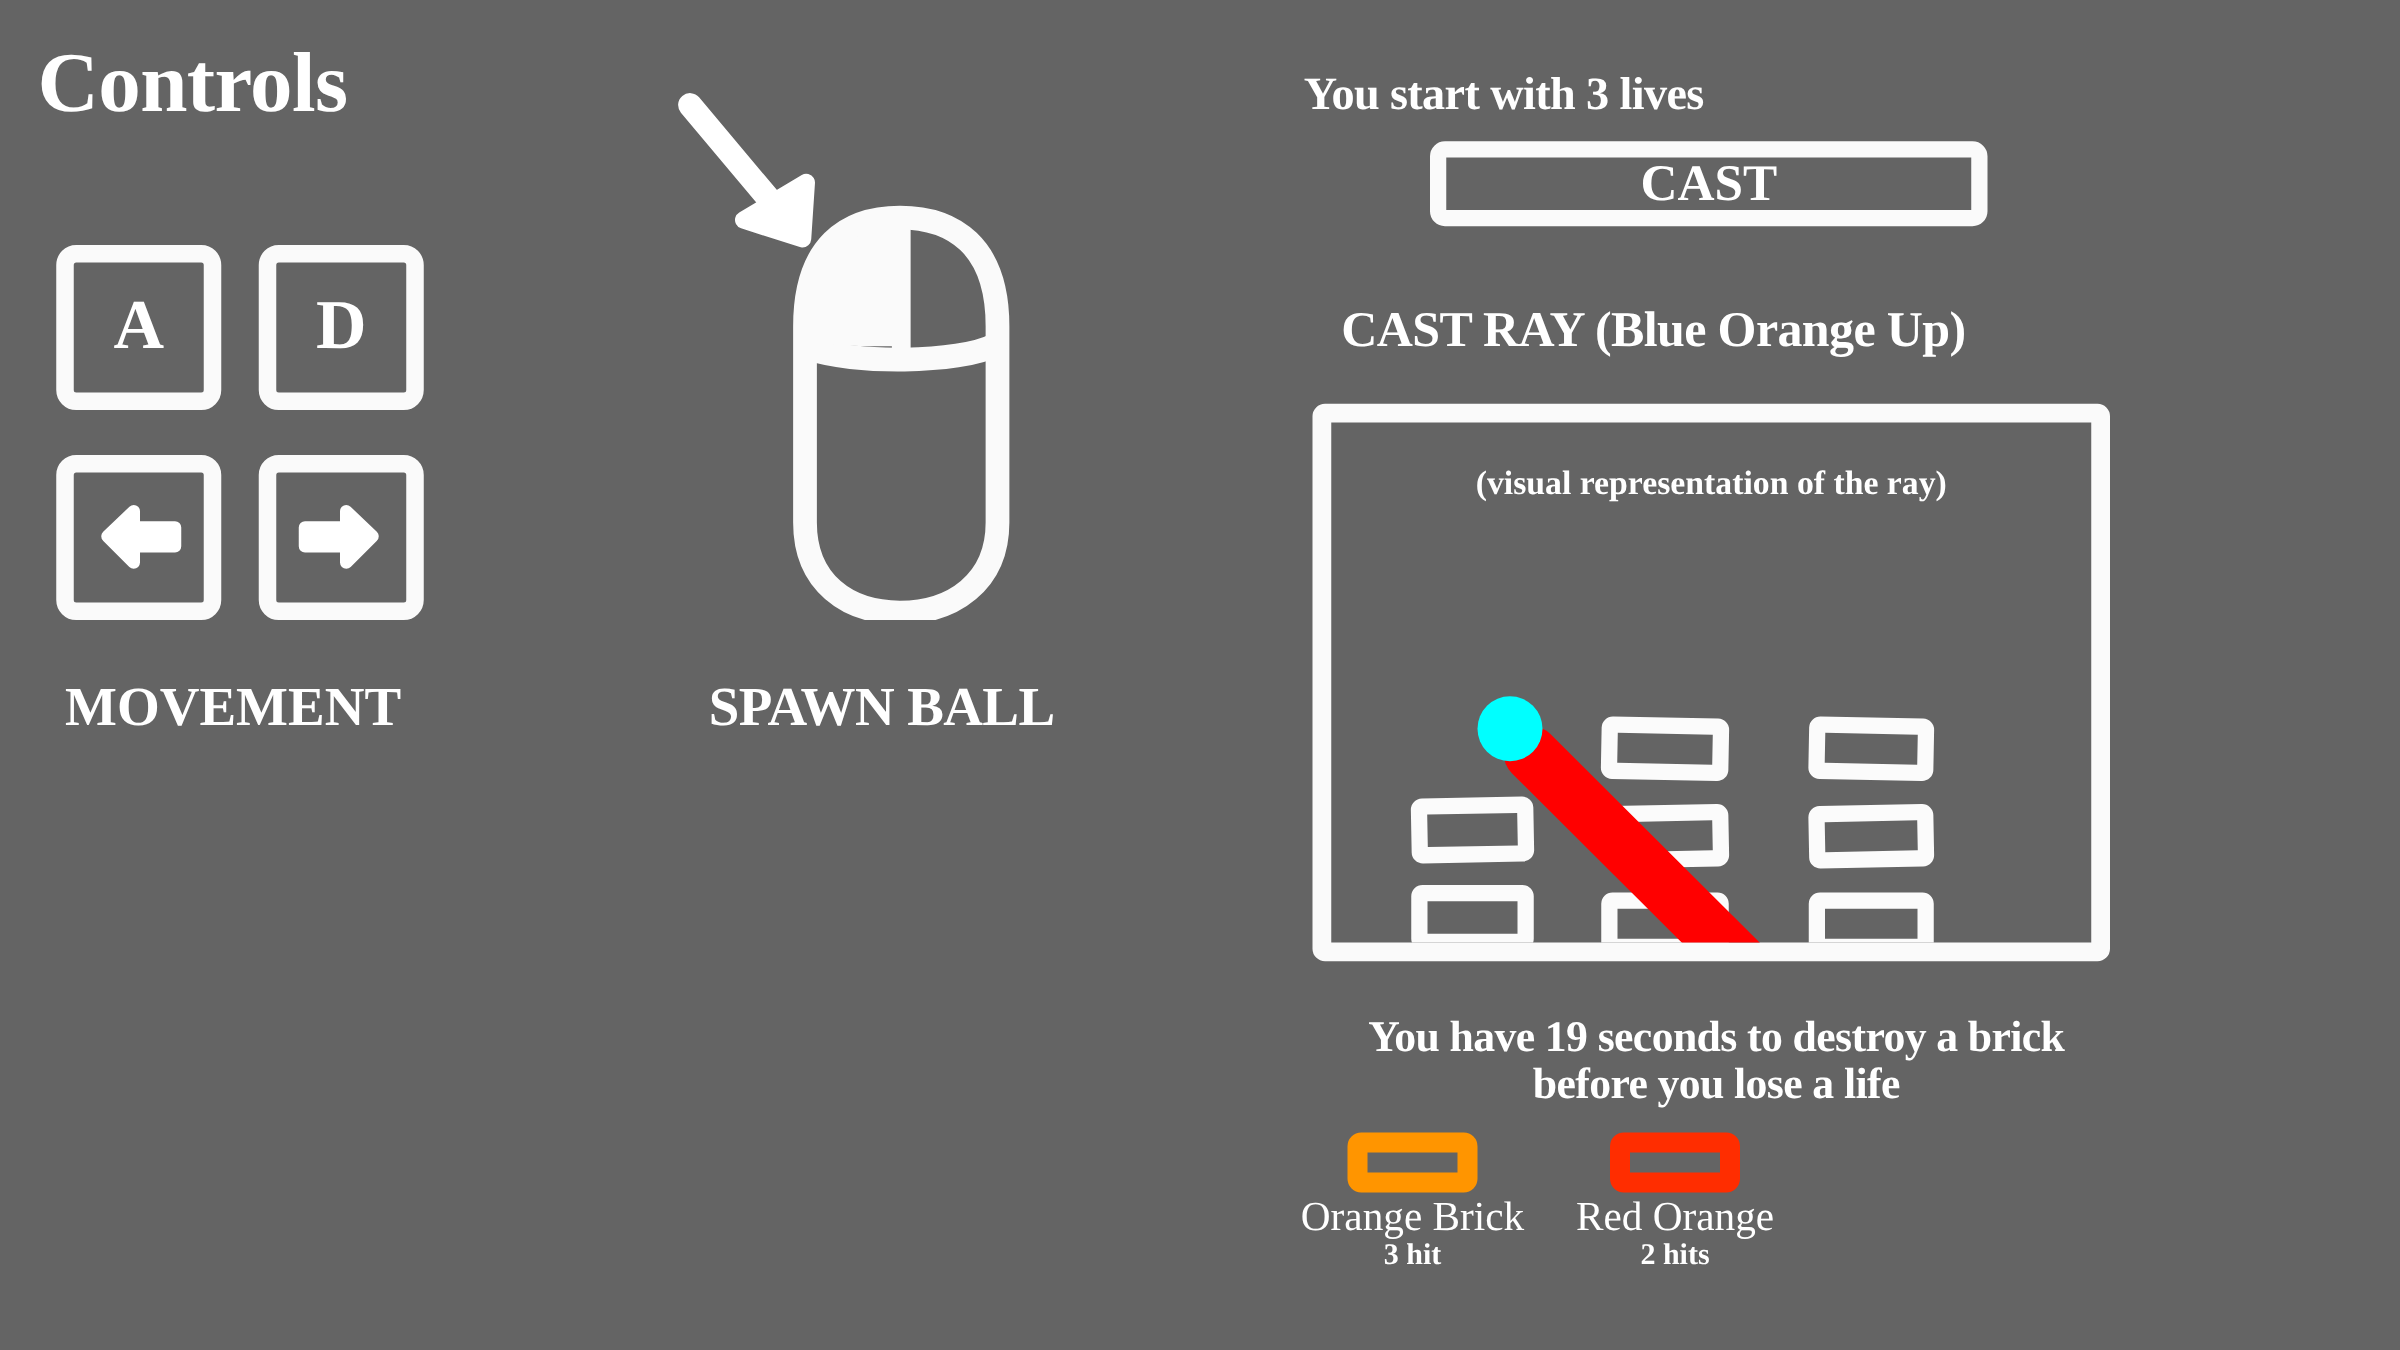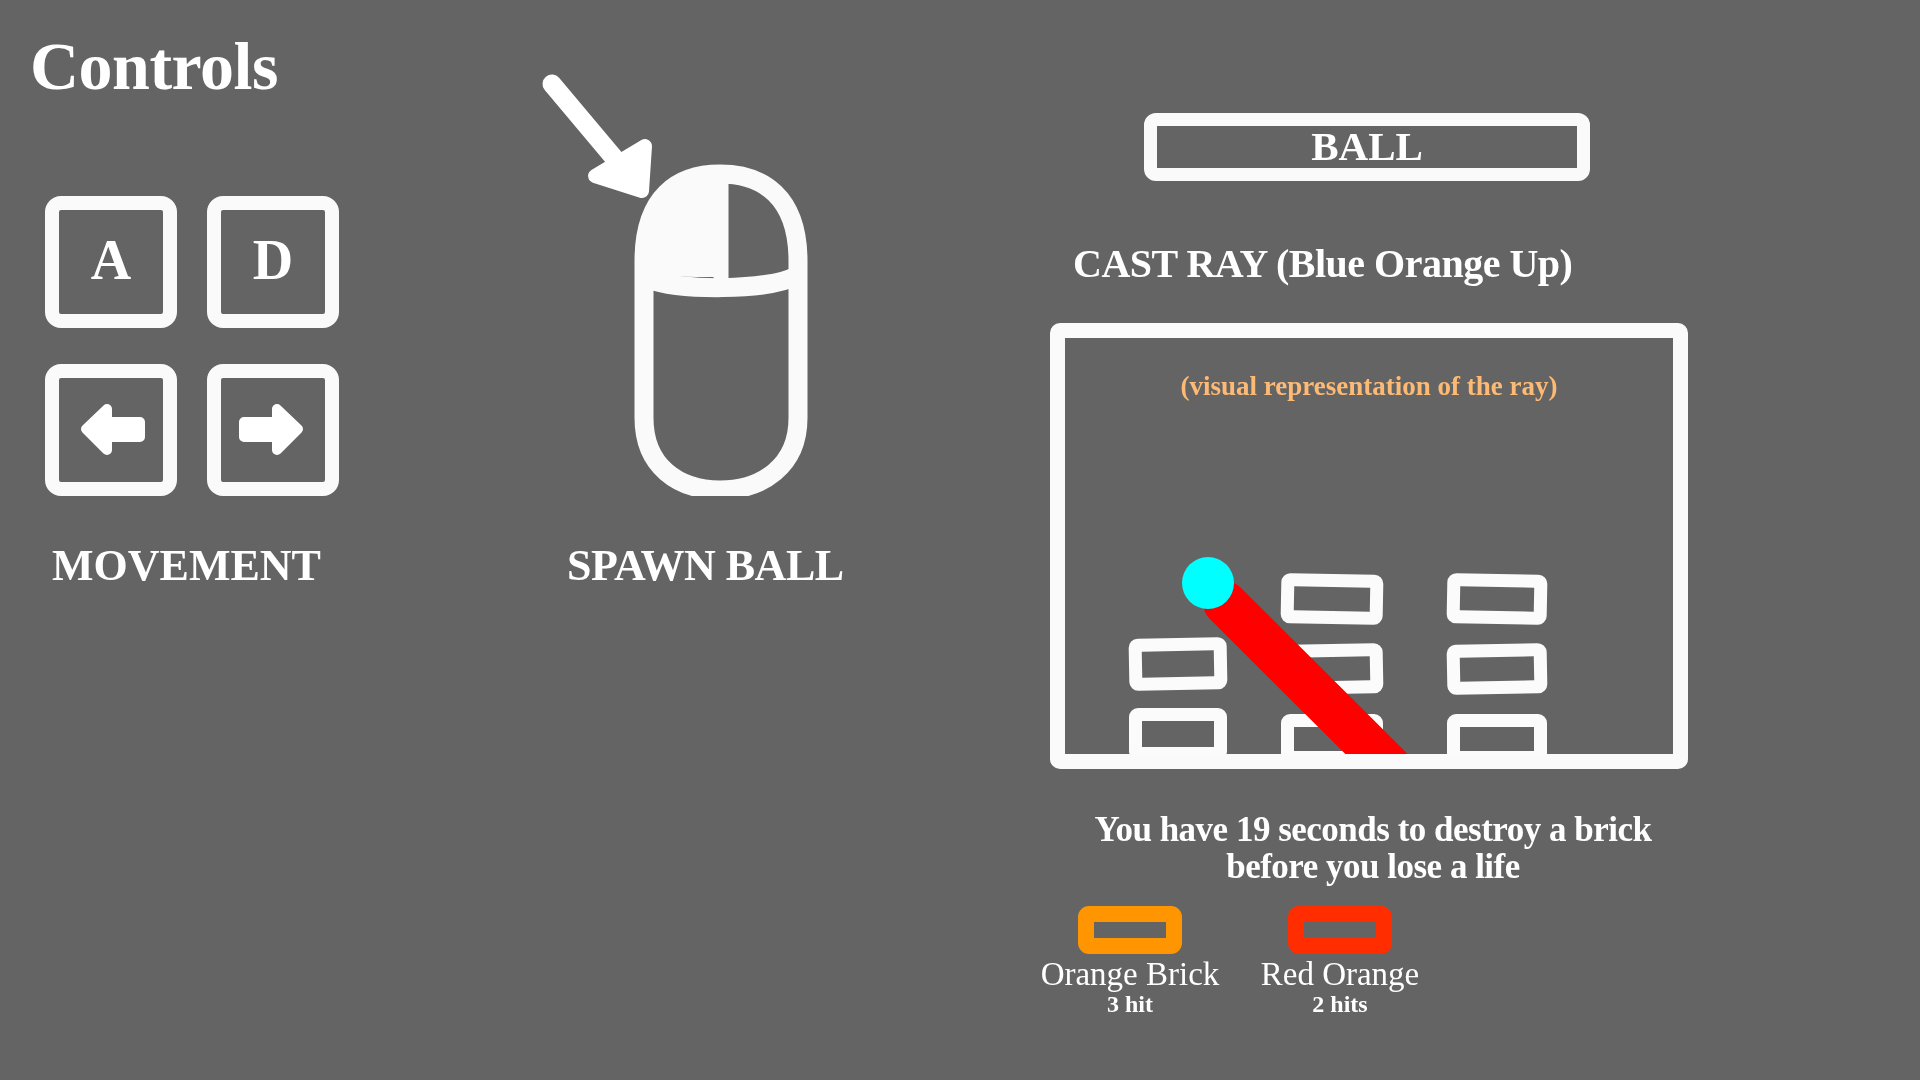--- a/index.html
+++ b/index.html
@@ -132,21 +132,21 @@
     overflow: hidden;
   }
   #ray-caption {
     position: absolute;
     left: 0;
     right: 0;
     top: 33px;
     text-align: center;
     font-size: 27px;
     font-weight: bold;
-    color: #fdba74;
+    color: #ffffff;
   }
   .ray-brick {
     position: absolute;
     border: 13px solid #fbfbfb;
     border-radius: 9px;
     box-sizing: border-box;
   }
   #ray-ball {
     position: absolute;
     border-radius: 50%;
@@ -251,23 +251,24 @@
       <path d="M201 133 L201 232" stroke="#fafafa" stroke-width="15" stroke-linecap="round"></path>
 
       <path d="M128 233 C160 245, 248 245, 276 230" stroke="#fafafa" stroke-width="19" stroke-linecap="round" fill="none"></path>
 
       <path d="M132 213 C132 155, 162 137, 196 137 L196 231 C168 231, 146 231, 132 227 Z" fill="#fafafa"></path>
     </svg>
   </div>
 
   <div class="ttl" id="spawn-label">SPAWN BALL</div>
 
+  <div class="ttl" id="lives-text">You start with 3 lives</div>
 
   <div id="space-key">
-    <span class="cap-letter">BALL</span>
+    <span class="cap-letter">CAST</span>
   </div>
 
   <div class="ttl" id="castray-text">CAST RAY (Blue Orange Up)</div>
 
   <div id="ray-panel">
     <div id="ray-caption">(visual representation of the ray)</div>
 
     <div id="ray-bricks">
         <div class="ray-brick" style="left: 64px; top: 300px; width: 98px; height: 52px; border-color: rgb(251, 251, 251); transform: rotate(-1.1deg);"></div>
         <div class="ray-brick" style="left: 64px; top: 370px; width: 98px; height: 52px; border-color: rgb(251, 251, 251); transform: rotate(0deg);"></div>

